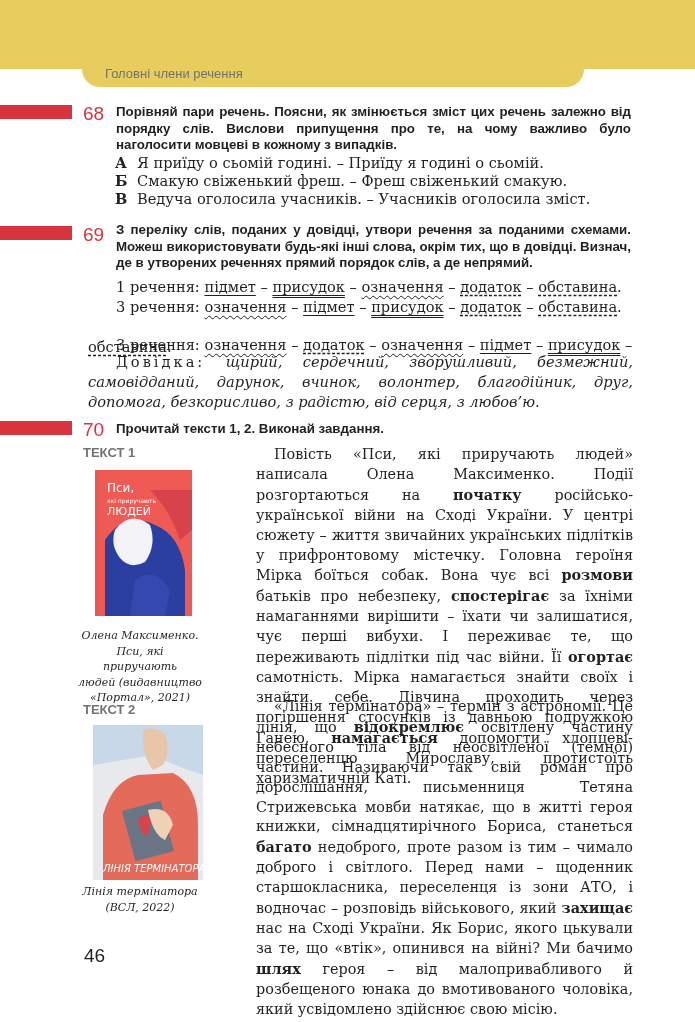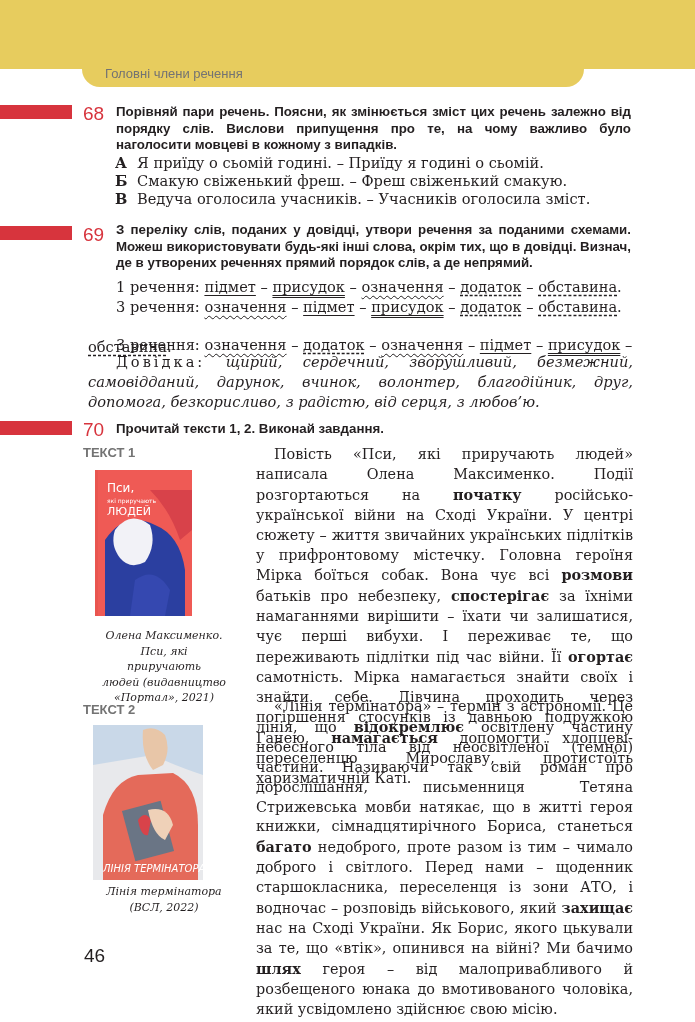--- a/index.html
+++ b/index.html
@@ -23,21 +23,21 @@
   .ud { text-decoration:underline dashed; text-underline-offset:3px;text-align:center; }
   .udd { text-decoration:underline dashed; text-underline-offset:3px;text-align:center; }
   .dovidka { position:absolute; left:88px; top:352px; width:545px; font-size:14.6px; line-height:20px;
              text-align:justify; }
   .dovidka .lbl { letter-spacing:3px; font-style:normal; }
   .dovidka i { font-style:italic; }
   .texthead { position:absolute; left:83px; font-family:"Liberation Sans", sans-serif; font-weight:bold;
               font-size:13px; color:#737373; }
   .cover { position:absolute;text-align:center; }
   .caption { position:absolute; left:78px; width:124px; text-align:center; font-style:italic;
-             font-size:11px; line-height:15.5px;margin-left:24px; }
+             font-size:11px; line-height:15.5px; }
   .body { position:absolute; left:256px; width:377px; font-size:14.4px; line-height:19.9px;
           text-align:justify; }
   .body p { margin:0; text-indent:0; }
   .pagenum { position:absolute; left:84px; top:945px; font-family:"Liberation Sans", sans-serif; font-size:19px; }
 </style>
 </head>
 <body>
 
 <div class="topband"></div>
 <div class="tab"></div>

